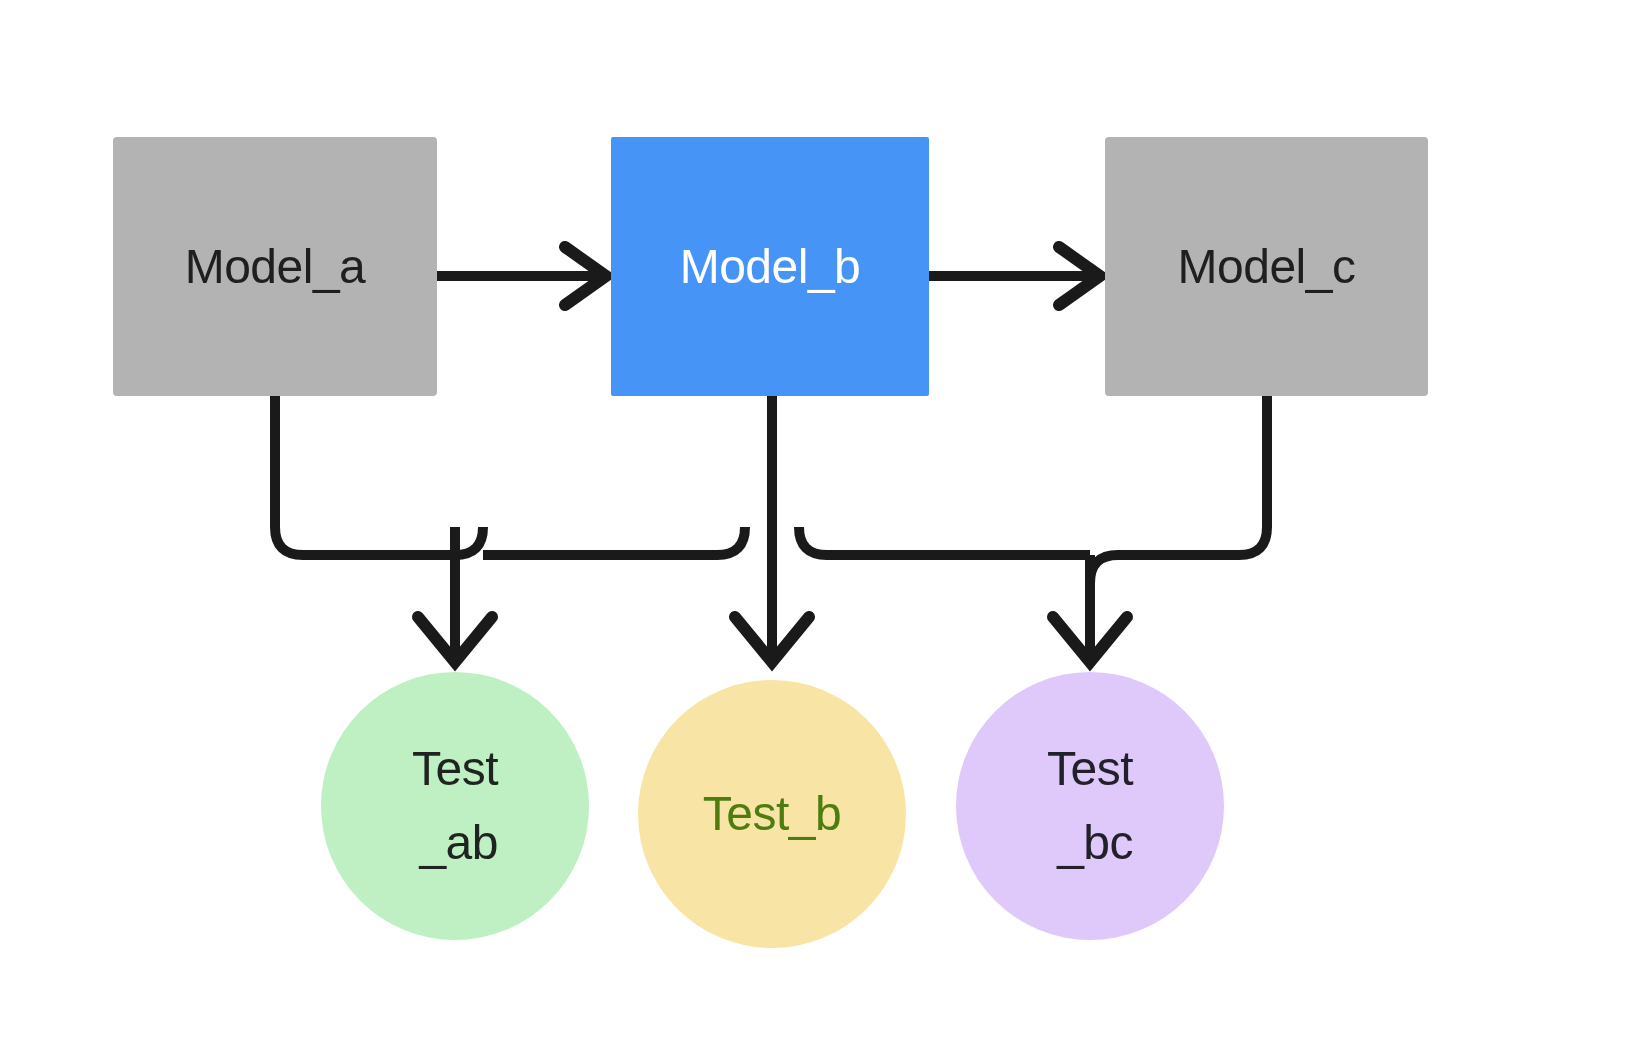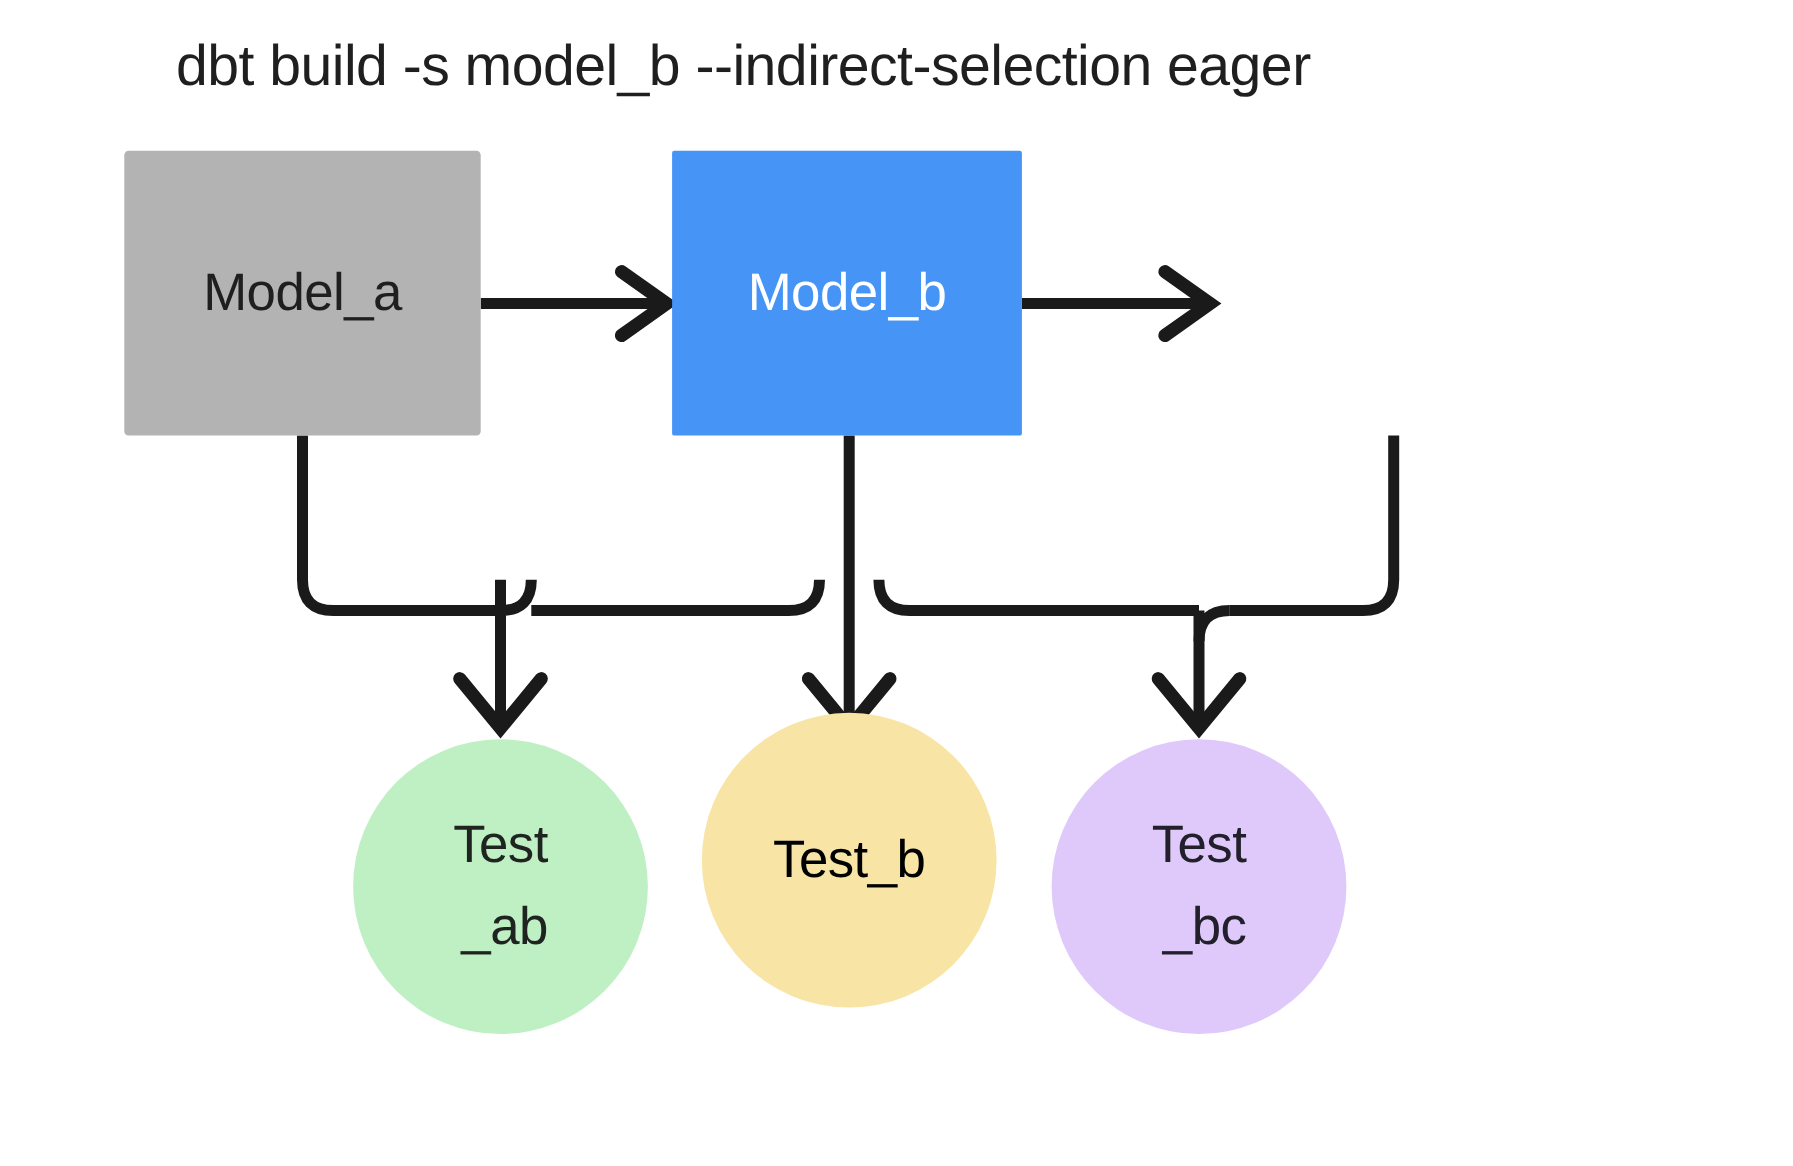--- a/index.html
+++ b/index.html
@@ -80,21 +80,20 @@
   .test-circle.single .node-label {
     text-align: center;
     line-height: 1;
   }
 </style>
 </head>
 <body>
 
 <div id="canvas">
 
-  <div id="title">dbt build -s model_b --indirect-selection eager</div>
 
   <svg id="edges" viewBox="0 0 1630 1060">
 
     <g fill="none" stroke="#1a1a1a" stroke-width="10" stroke-linecap="butt" stroke-linejoin="round">
 
       <g>
         <path d="M 437 276 L 603 276"></path>
         <path d="M 565 247 L 606 276 L 565 305" stroke-width="12" stroke-linecap="round" stroke-linejoin="miter"></path>
       </g>
 
@@ -140,27 +139,30 @@
   </svg>
 
   <div class="model-box" id="node-model_b" style="left:611px; top:137px; width:318px; height:259px; background:#4694f5; color:#ffffff; border-radius:2px;">
     <span class="node-label">Model_b</span>
   </div>
 
   <div class="model-box" id="node-model_a" style="left:113px; top:137px; width:324px; height:259px; background:#b3b3b3; color:#1f1f1f;">
     <span class="node-label">Model_a</span>
   </div>
 
+  <div class="model-box" id="node-model_c" style="left:1105px; top:137px; width:323px; height:259px; background:#b3b3b3; color:#1f1f1f;">
+    <span class="node-label">Model_c</span>
+  </div>
 
   <div class="test-circle" id="node-test_ab" style="left:321px; top:672px; width:268px; height:268px; background:#bff0c4; color:#1f2420;">
     <span class="node-label">Test
 _ab</span>
   </div>
 
-  <div class="test-circle single" id="node-test_b" style="left:638px; top:648px; width:268px; height:268px; background:#f8e5a6; color:#000000;">
+  <div class="test-circle single" id="node-test_b" style="left:638px; top:680px; width:268px; height:268px; background:#f8e5a6; color:#4d7c0f;">
     <span class="node-label">Test_b</span>
   </div>
 
   <div class="test-circle" id="node-test_bc" style="left:956px; top:672px; width:268px; height:268px; background:#dec9fa; color:#22202a;">
     <span class="node-label">Test
 _bc</span>
   </div>
 
 </div>
 

